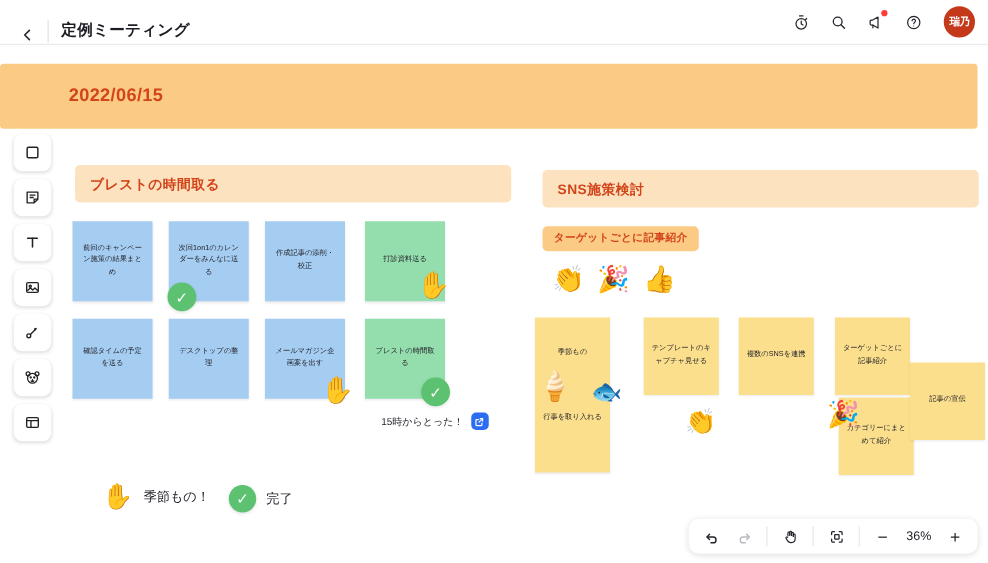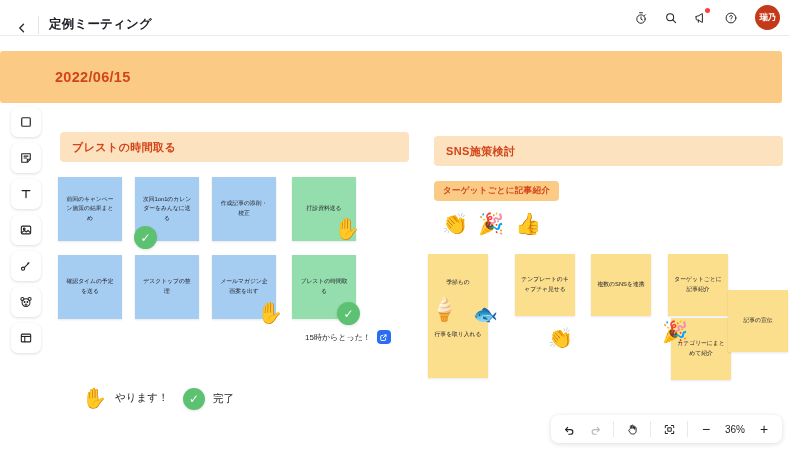--- a/index.html
+++ b/index.html
@@ -282,21 +282,21 @@
         <svg width="9" height="9" viewBox="0 0 14 14" fill="none" stroke="currentColor" stroke-width="1.5" stroke-linecap="round" stroke-linejoin="round">
             <path d="M8 3h3v3"></path>
             <path d="M11 3L6.6 7.4"></path>
             <path d="M10.2 8.4v2.3a.9.9 0 01-.9.9H3.6a.9.9 0 01-.9-.9V5a.9.9 0 01.9-.9h2.3"></path>
           </svg>
       </span>
     </div>
 
     <div class="legend" style="left:82px; top:352px;">
       <span class="emoji" style="position:relative; font-size:20px;">✋</span>
-      <span class="legend-label">やります！</span>
+      <span class="legend-label">季節もの！</span>
     </div>
     <div class="legend" style="left:183px; top:352px;">
       <span class="check-stamp" style="position:relative; width:22px; height:22px; font-size:12px;">✓</span>
       <span class="legend-label">完了</span>
     </div>
 
     <div class="section-head" style="left:434px; top:100px; width:349px; height:30px;">
       <span>SNS施策検討</span>
     </div>
 

